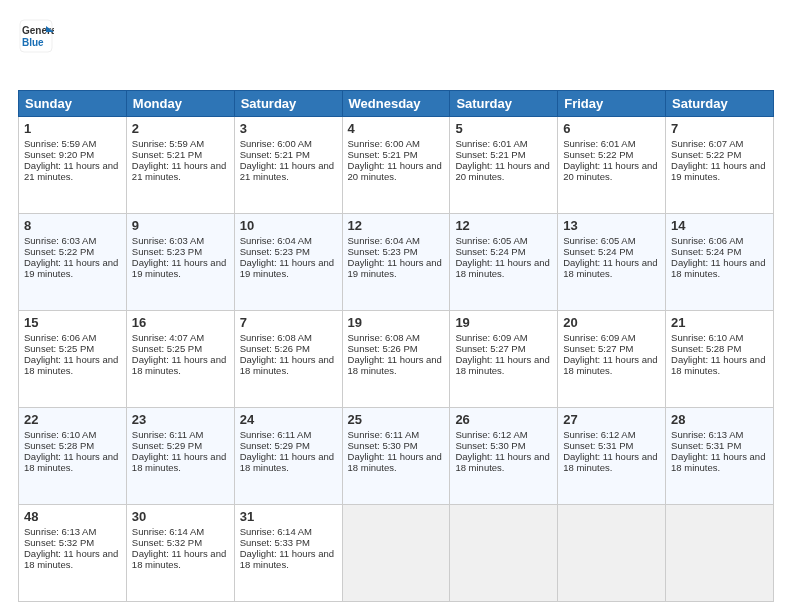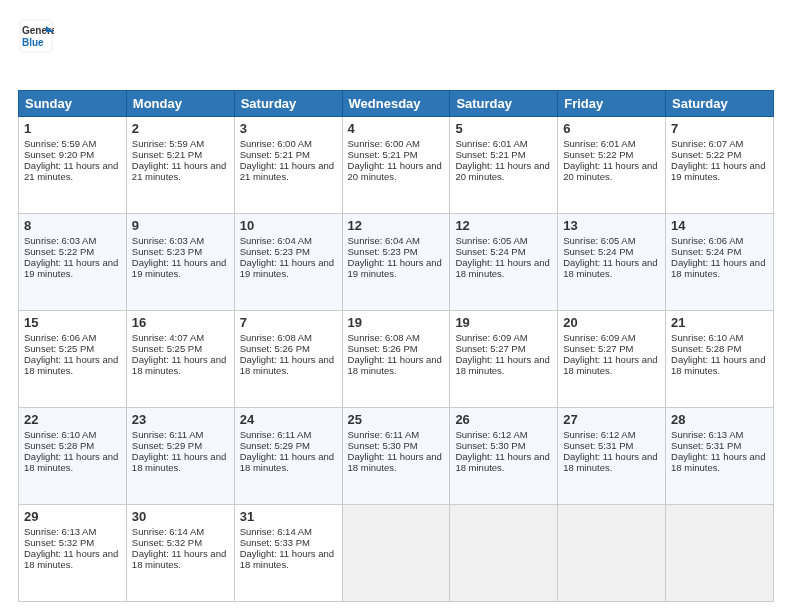--- a/index.html
+++ b/index.html
@@ -153,21 +153,21 @@
         <tr>
           <td><span class="day-num">22</span><span>Sunrise: 6:10 AM</span><br><span>Sunset: 5:28 PM</span><br><span>Daylight: 11 hours and 18 minutes.</span></td>
           <td><span class="day-num">23</span><span>Sunrise: 6:11 AM</span><br><span>Sunset: 5:29 PM</span><br><span>Daylight: 11 hours and 18 minutes.</span></td>
           <td><span class="day-num">24</span><span>Sunrise: 6:11 AM</span><br><span>Sunset: 5:29 PM</span><br><span>Daylight: 11 hours and 18 minutes.</span></td>
           <td><span class="day-num">25</span><span>Sunrise: 6:11 AM</span><br><span>Sunset: 5:30 PM</span><br><span>Daylight: 11 hours and 18 minutes.</span></td>
           <td><span class="day-num">26</span><span>Sunrise: 6:12 AM</span><br><span>Sunset: 5:30 PM</span><br><span>Daylight: 11 hours and 18 minutes.</span></td>
           <td><span class="day-num">27</span><span>Sunrise: 6:12 AM</span><br><span>Sunset: 5:31 PM</span><br><span>Daylight: 11 hours and 18 minutes.</span></td>
           <td><span class="day-num">28</span><span>Sunrise: 6:13 AM</span><br><span>Sunset: 5:31 PM</span><br><span>Daylight: 11 hours and 18 minutes.</span></td>
         </tr>
         <tr>
-          <td><span class="day-num">29</span><span>Sunrise: 6:13 AM</span><br><span>Sunset: 5:32 PM</span><br><span>Daylight: 11 hours and 18 minutes.</span></td>
+          <td><span class="day-num">48</span><span>Sunrise: 6:13 AM</span><br><span>Sunset: 5:32 PM</span><br><span>Daylight: 11 hours and 18 minutes.</span></td>
           <td><span class="day-num">30</span><span>Sunrise: 6:14 AM</span><br><span>Sunset: 5:32 PM</span><br><span>Daylight: 11 hours and 18 minutes.</span></td>
           <td><span class="day-num">31</span><span>Sunrise: 6:14 AM</span><br><span>Sunset: 5:33 PM</span><br><span>Daylight: 11 hours and 18 minutes.</span></td>
           <td class="empty-cell"></td>
           <td class="empty-cell"></td>
           <td class="empty-cell"></td>
           <td class="empty-cell"></td>
         </tr>
       </tbody>
   </table>
 </div>

